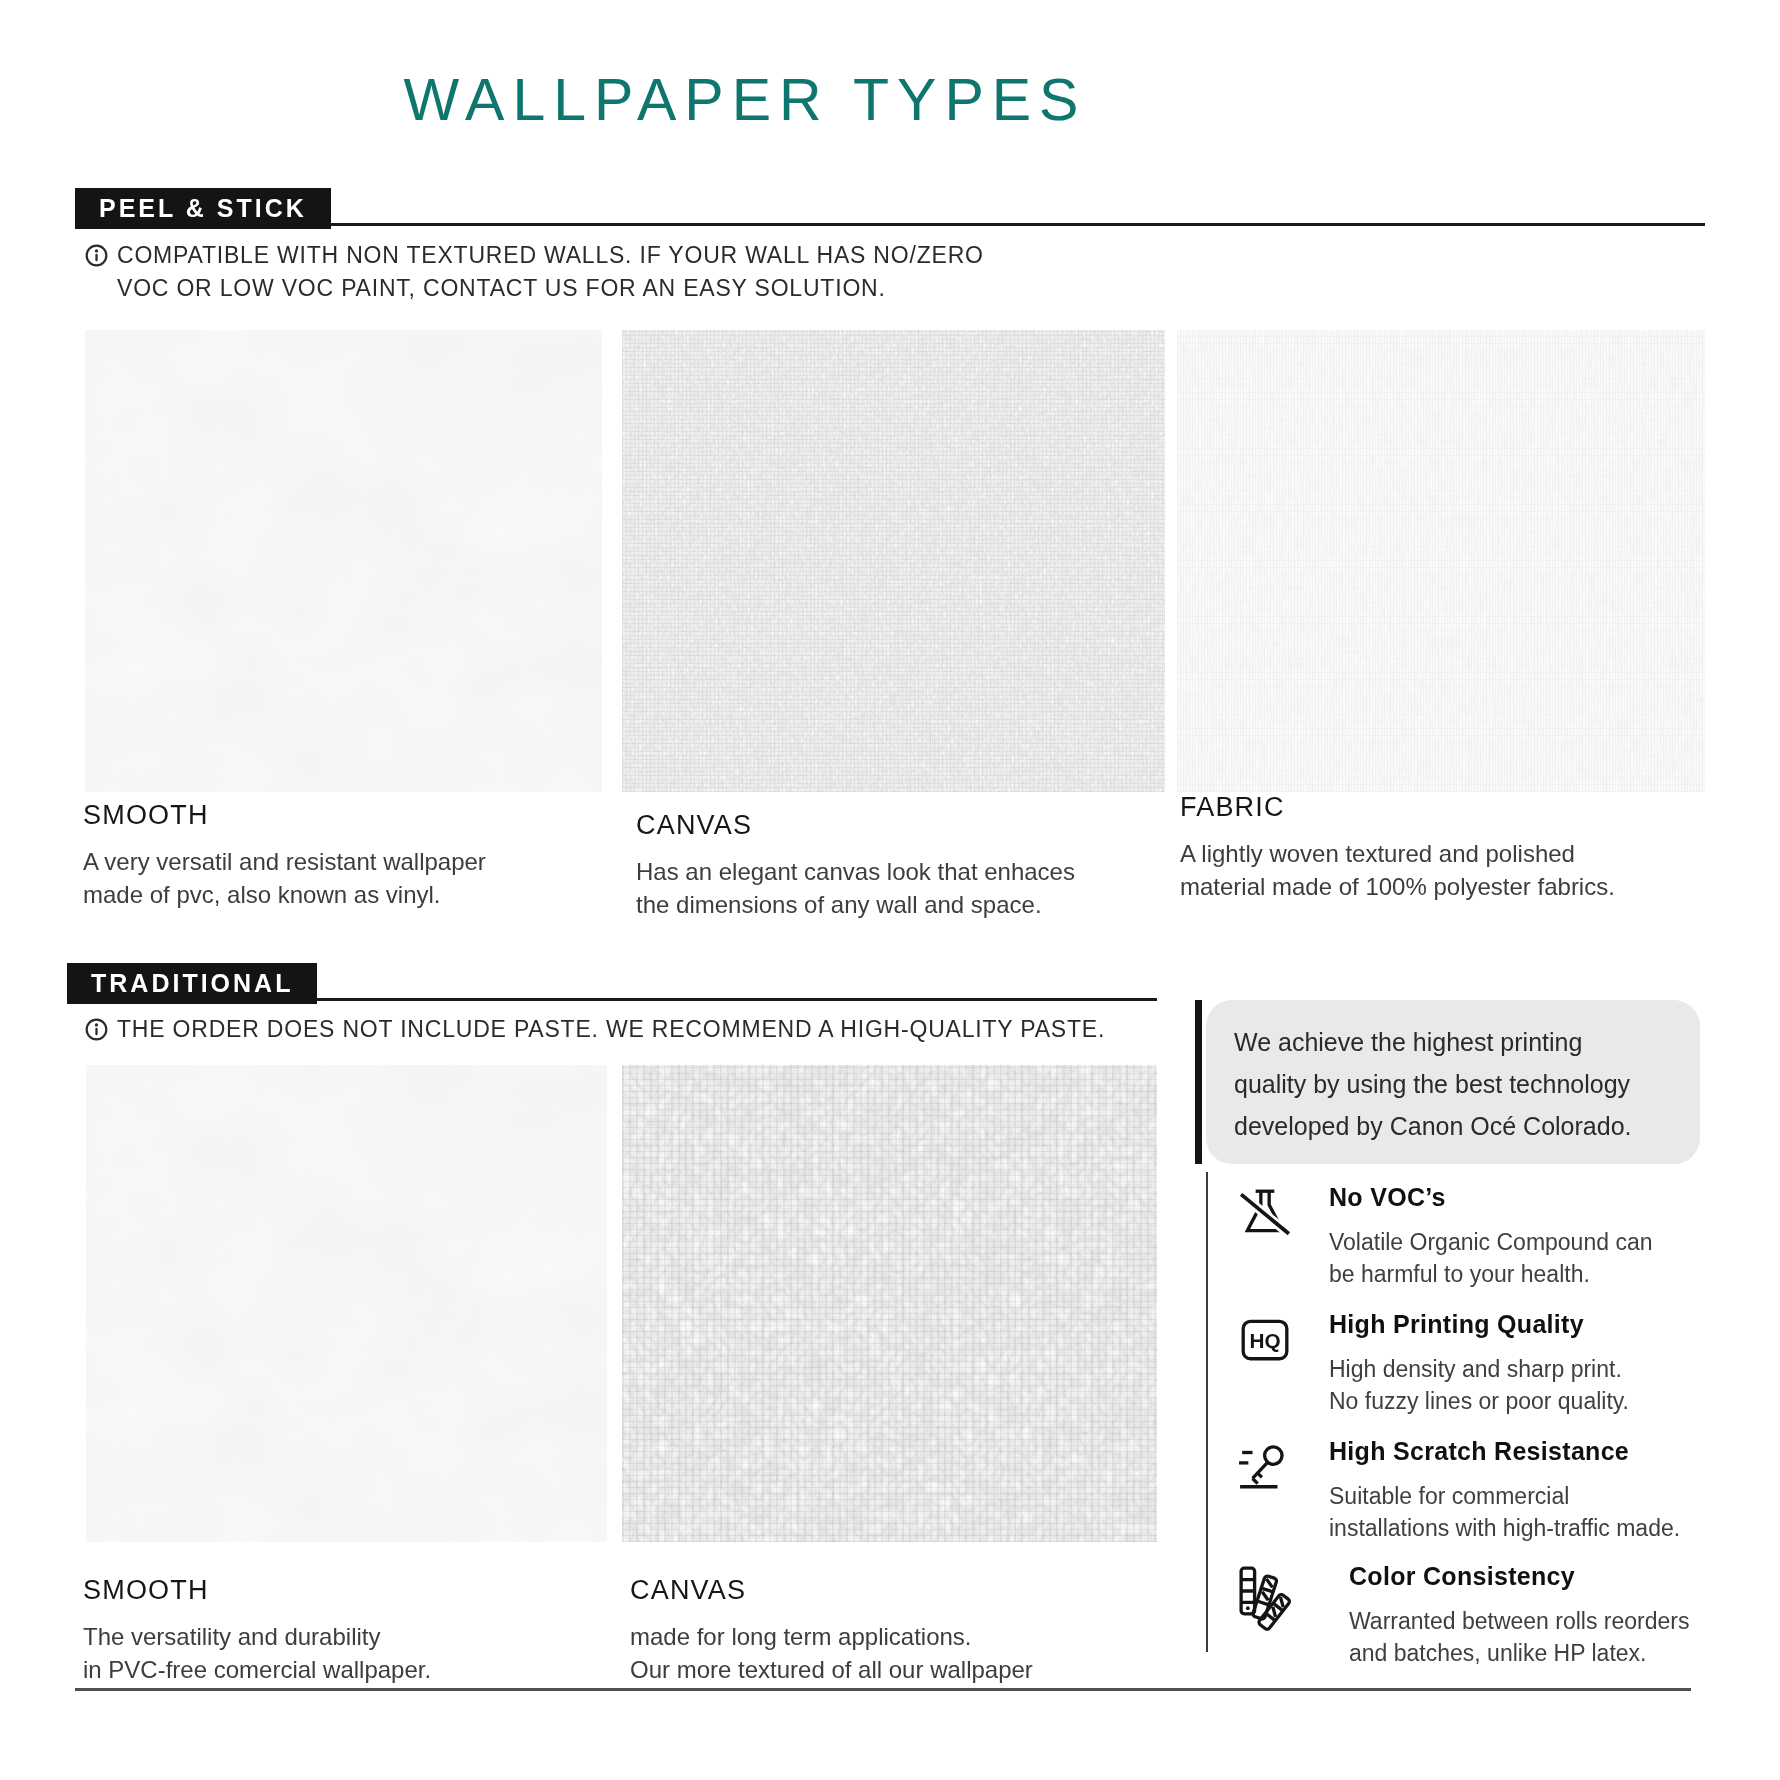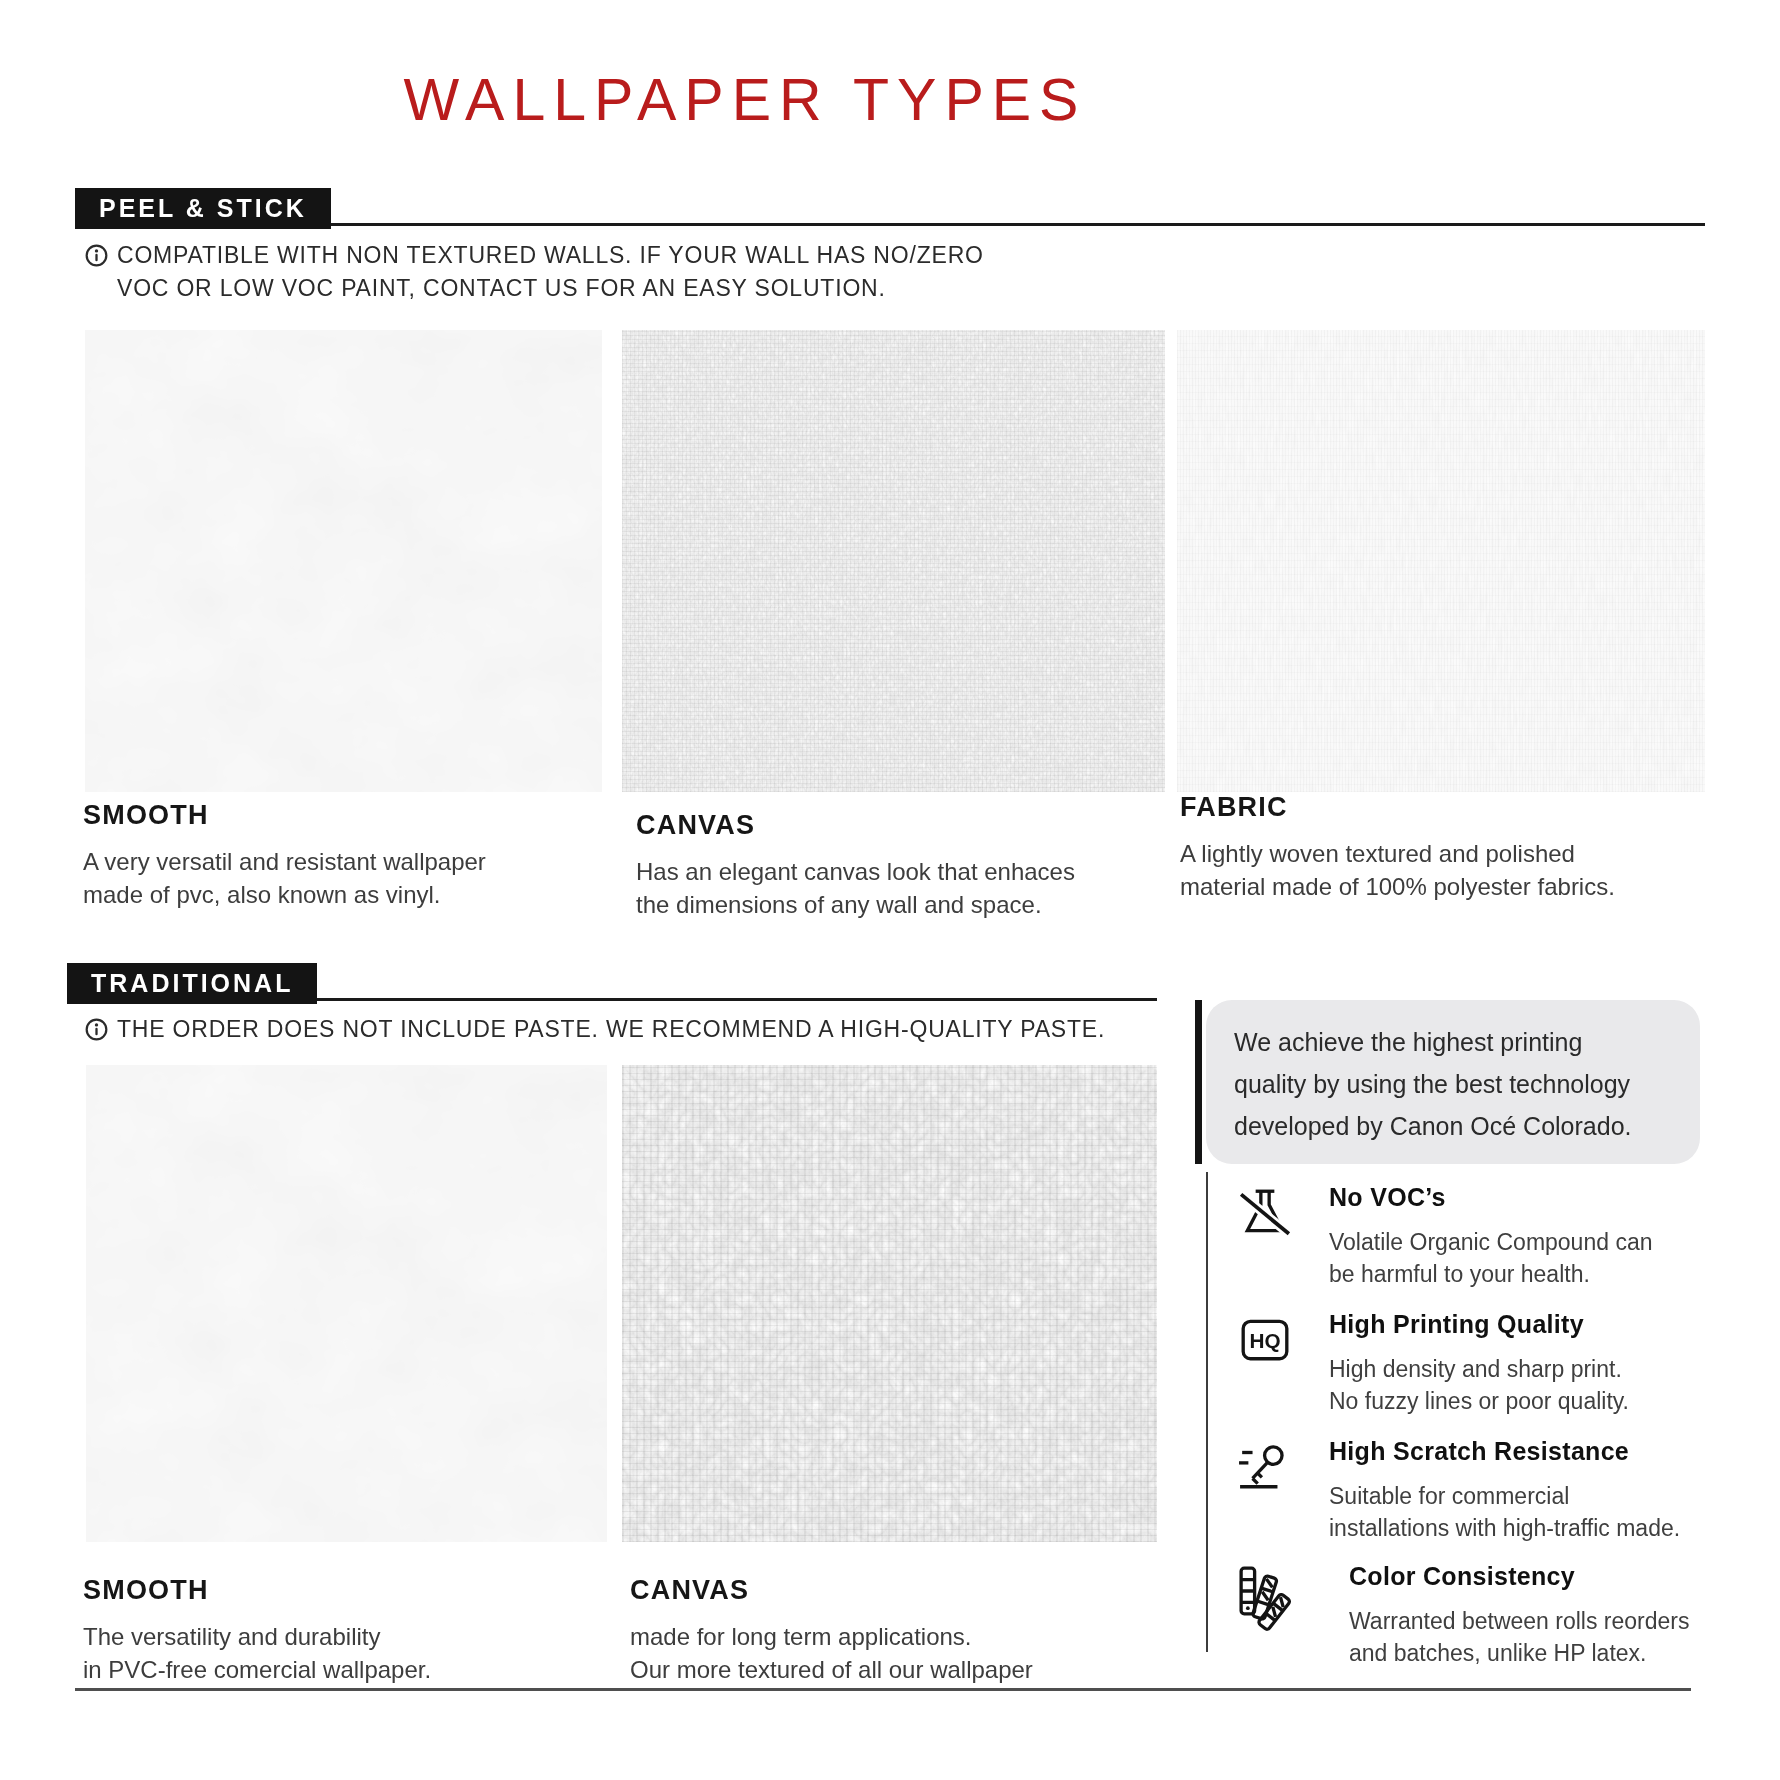--- a/index.html
+++ b/index.html
@@ -4,21 +4,21 @@
 <style>
   html,body{margin:0;padding:0;background:#ffffff;}
   .page{
     position:relative; width:1780px; height:1780px; background:#ffffff;
     font-family:"Liberation Sans","DejaVu Sans",sans-serif; color:#141414; overflow:hidden;
   }
   .abs{position:absolute;}
   
   .title{
     left:0; top:66px; width:1490px; text-align:center;
-    font-size:59px; font-weight:400; letter-spacing:8px; color:#b91c1c; white-space:nowrap;
+    font-size:59px; font-weight:400; letter-spacing:8px; color:#0f766e; white-space:nowrap;
   }
   
   .badge{
     height:41px; line-height:41px; background:#141414; color:#ffffff;
     font-size:25px; font-weight:600; letter-spacing:3px; padding:0 24px; z-index:2; white-space:nowrap;
   }
   .rule{height:3px; background:#1a1a1a;}
   .rule-bottom{height:3px; background:#4f4f4f;}
   
   .note{display:flex; align-items:flex-start; font-size:23px; font-weight:500;
@@ -39,21 +39,21 @@
       repeating-linear-gradient(90deg, rgba(60,60,60,0.035) 0 1px, rgba(0,0,0,0) 1px 3px),
       repeating-linear-gradient(0deg, rgba(60,60,60,0.025) 0 1px, rgba(0,0,0,0) 1px 7px);
   }
   .weave-rough{
     background-image:
       repeating-linear-gradient(0deg, rgba(30,30,30,0.07) 0 1px, rgba(0,0,0,0) 1px 6px),
       repeating-linear-gradient(90deg, rgba(30,30,30,0.06) 0 2px, rgba(0,0,0,0) 2px 7px);
   }
   
   .col{position:absolute;}
-  .itemlabel{font-size:27px; font-weight:700; letter-spacing:1.2px; color:#161616;}
+  .itemlabel{font-size:27px; font-weight:400; letter-spacing:1.2px; color:#161616;}
   .itemdesc{font-size:24px; line-height:33px; color:#3d3d3d; margin-top:14px; white-space:nowrap;}
   
   .callout-bar{position:absolute; width:7px; background:#141414;}
   .callout{position:absolute; background:#e9e9eb; padding:21px 28px; box-sizing:border-box;}
   .callout div{font-size:25px; line-height:42px; color:#2a2a2a; white-space:nowrap;}
   
   .vline{position:absolute; width:2px; background:#3c3c3c;}
   .feature{position:absolute; display:flex; align-items:flex-start;}
   .ficon{width:54px; height:54px; flex:0 0 54px; margin-top:2px;}
   .ftext{margin-left:37px;}

